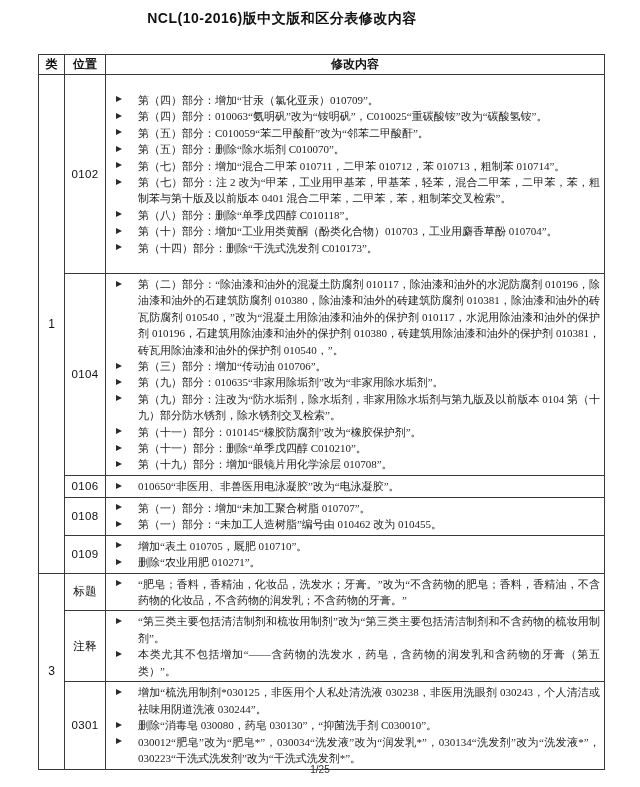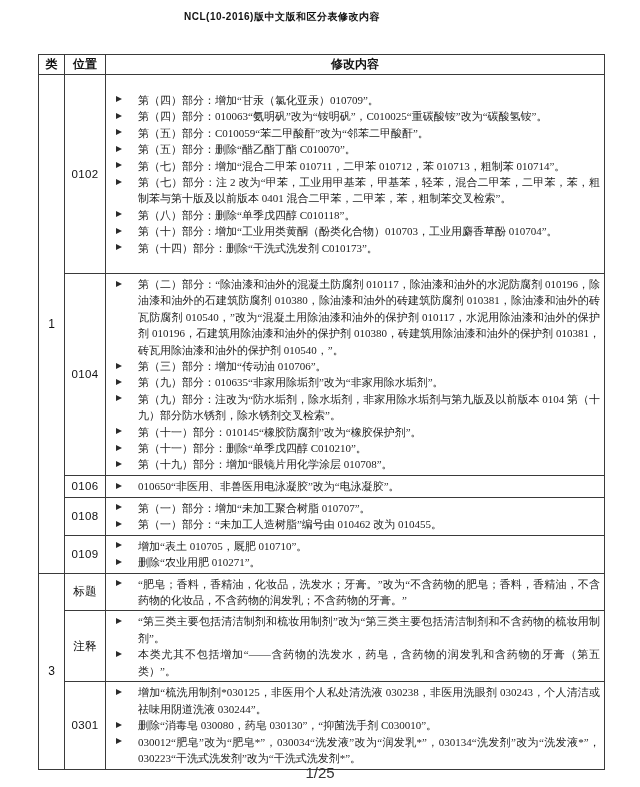--- a/index.html
+++ b/index.html
@@ -6,21 +6,21 @@
   html,body { background:#ffffff; }
   body {
     width:640px; height:787px; position:relative; overflow:hidden;
     font-family:"Liberation Serif","DejaVu Serif",serif;
     color:#1c1c1c;
     -webkit-font-smoothing:antialiased;
   }
   .page-title {
     position:absolute; top:10px; left:0; width:564px;
     text-align:center; font-family:"Liberation Sans","DejaVu Sans",sans-serif;
-    font-weight:bold; font-size:10px; color:#111;
+    font-weight:bold; font-size:14px; color:#111;
     letter-spacing:0.5px;
   }
   .doc-table-wrap { position:absolute; top:54px; left:38px; }
   table.doc-table {
     border-collapse:collapse; table-layout:fixed; width:566px;
   }
   table.doc-table td, table.doc-table th {
     border:1px solid #3a3a3a; vertical-align:middle;
   }
   th.col-class   { width:26px; }
@@ -58,21 +58,21 @@
   tr[data-rowkey="r0104"] td.content-cell { height:195px; }
   tr[data-rowkey="r0106"] td.content-cell { height:22px; }
   tr[data-rowkey="r0108"] td.content-cell { height:36px; }
   tr[data-rowkey="r0109"] td.content-cell { height:36px; }
   tr[data-rowkey="r-title"] td.content-cell { height:34px;margin-top:24px; }
   tr[data-rowkey="r-note"]  td.content-cell { height:67px; }
   tr[data-rowkey="r0301"] td.content-cell { height:88px; }
   .page-footer {
     position:absolute; top:764px; left:0; width:640px; text-align:center;
     font-family:"Liberation Sans","DejaVu Sans",sans-serif;
-    font-size:15px; color:#333;
+    font-size:10px; color:#333;
   }
 </style>
 </head>
 <body>
 
 <div class="page-title">NCL(10-2016)版中文版和区分表修改内容</div>
 
 <div class="doc-table-wrap">
   <table class="doc-table">
     <thead>
@@ -84,21 +84,21 @@
     </thead>
     <tbody id="table-body">
         <tr data-rowkey="r0102">
           <td class="class-cell" rowspan="5">1</td>
           <td class="pos-cell">0102</td>
           <td class="content-cell">
             <ul class="changes">
               <li><span class="tri"></span><span>第（四）部分：增加“甘汞（氯化亚汞）010709”。</span></li>
               <li><span class="tri"></span><span>第（四）部分：010063“氨明矾”改为“铵明矾”，C010025“重碳酸铵”改为“碳酸氢铵”。</span></li>
               <li><span class="tri"></span><span>第（五）部分：C010059“苯二甲酸酐”改为“邻苯二甲酸酐”。</span></li>
-              <li><span class="tri"></span><span>第（五）部分：删除“醋乙酯丁酯 C010070”。</span></li>
+              <li><span class="tri"></span><span>第（五）部分：删除“除水垢剂 C010070”。</span></li>
               <li><span class="tri"></span><span>第（七）部分：增加“混合二甲苯 010711，二甲苯 010712，苯 010713，粗制苯 010714”。</span></li>
               <li><span class="tri"></span><span>第（七）部分：注 2 改为“甲苯，工业用甲基苯，甲基苯，轻苯，混合二甲苯，二甲苯，苯，粗制苯与第十版及以前版本 0401 混合二甲苯，二甲苯，苯，粗制苯交叉检索”。</span></li>
               <li><span class="tri"></span><span>第（八）部分：删除“单季戊四醇 C010118”。</span></li>
               <li><span class="tri"></span><span>第（十）部分：增加“工业用类黄酮（酚类化合物）010703，工业用麝香草酚 010704”。</span></li>
               <li><span class="tri"></span><span>第（十四）部分：删除“干洗式洗发剂 C010173”。</span></li>
             </ul>
           </td>
         </tr>
         <tr data-rowkey="r0104">
           <td class="pos-cell">0104</td>

